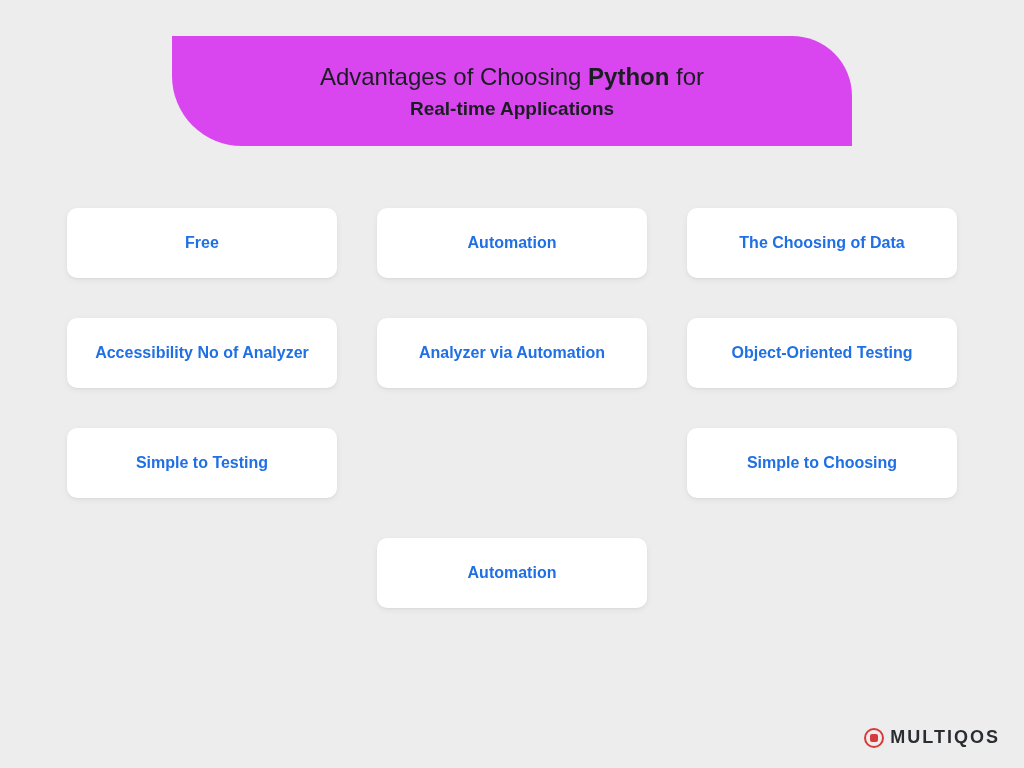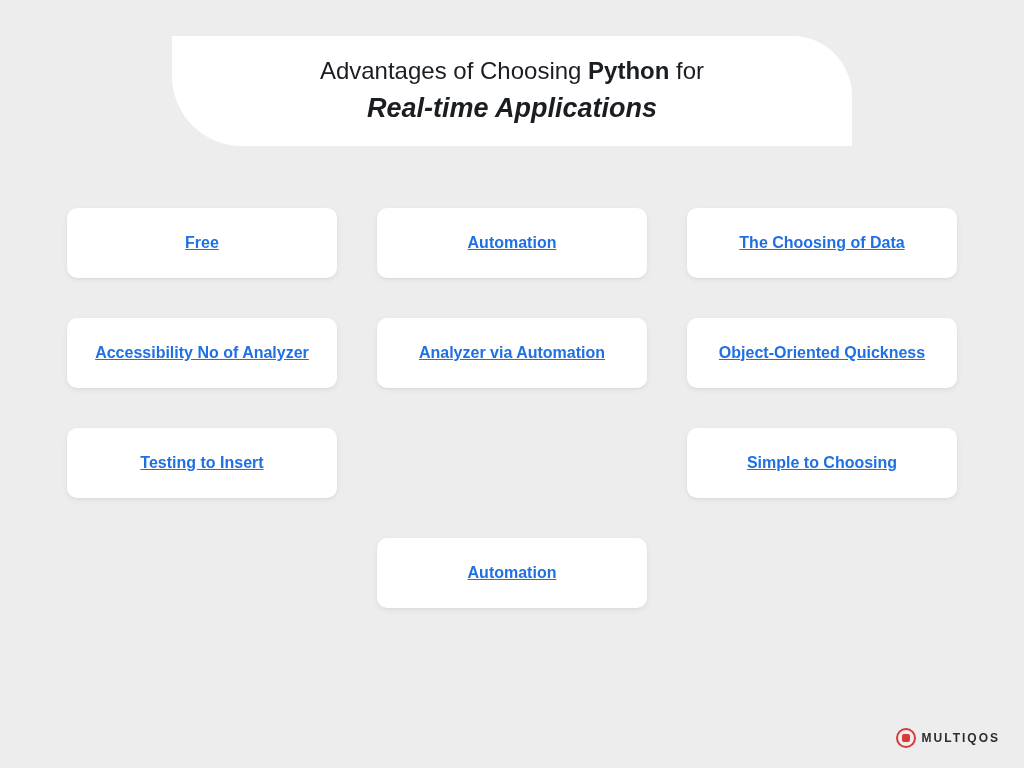--- a/index.html
+++ b/index.html
@@ -17,44 +17,43 @@
     top: 36px;
     left: 50%;
     transform: translateX(-50%);
     width: 680px;
     height: 110px;
   }
   .banner {
     position: relative;
     width: 100%;
     height: 100%;
-    background: #ffffff;
+    background: #d946ef;
     border-top-right-radius: 60px;
     border-bottom-left-radius: 70px;
     display: flex;
     flex-direction: column;
     align-items: center;
     justify-content: center;
     padding: 14px 40px;
   }
   .banner-line {
     font-size: 24px;
     color: #1a1d21;
     font-weight: 400;
     line-height: 1.45;
     text-align: center;
   }
   .banner-line .bold { font-weight: 700; }
   .banner-line2 {
-    font-size: 27px;
+    font-size: 19px;
     color: #1a1d21;
     font-weight: 700;
     line-height: 1.45;
     text-align: right;
-    font-style: italic;
   }
 
   
   .grid {
     position: absolute;
     top: 208px;
     left: 50%;
     transform: translateX(-50%);
     width: 890px;
     display: flex;
@@ -79,21 +78,20 @@
     align-items: center;
     justify-content: center;
     padding: 0 14px;
   }
   .card span {
     color: #1f6fe5;
     font-weight: 600;
     font-size: 16px;
     text-align: left;
     line-height: 1.3;
-    text-decoration: underline;
   }
 
   
   .logo {
     position: absolute;
     right: 24px;
     bottom: 20px;
     display: flex;
     align-items: center;
     gap: 6px;
@@ -109,21 +107,21 @@
     position: relative;
   }
   .logo-mark::before {
     content: "";
     width: 8px;
     height: 8px;
     background: #d63a3a;
     border-radius: 2px;
   }
   .logo-text {
-    font-size: 12px;
+    font-size: 18px;
     letter-spacing: 2px;
     font-weight: 600;
     color: #2a2d31;
   }
 </style>
 </head>
 <body>
 
 <div class="banner-wrap">
   <div class="banner">
@@ -147,26 +145,26 @@
       </div>
   </div>
   <div class="row">
     <div class="card">
         <span>Accessibility No of Analyzer</span>
       </div>
     <div class="card">
         <span>Analyzer via Automation</span>
       </div>
     <div class="card">
-        <span>Object-Oriented Quickness</span>
+        <span>Object-Oriented Testing</span>
       </div>
   </div>
   <div class="row">
     <div class="card">
-        <span>Testing to Insert</span>
+        <span>Simple to Testing</span>
       </div>
     <div class="card">
         <span>Simple to Choosing</span>
       </div>
   </div>
   <div class="row center">
     <div class="card">
         <span>Automation</span>
       </div>
   </div>

